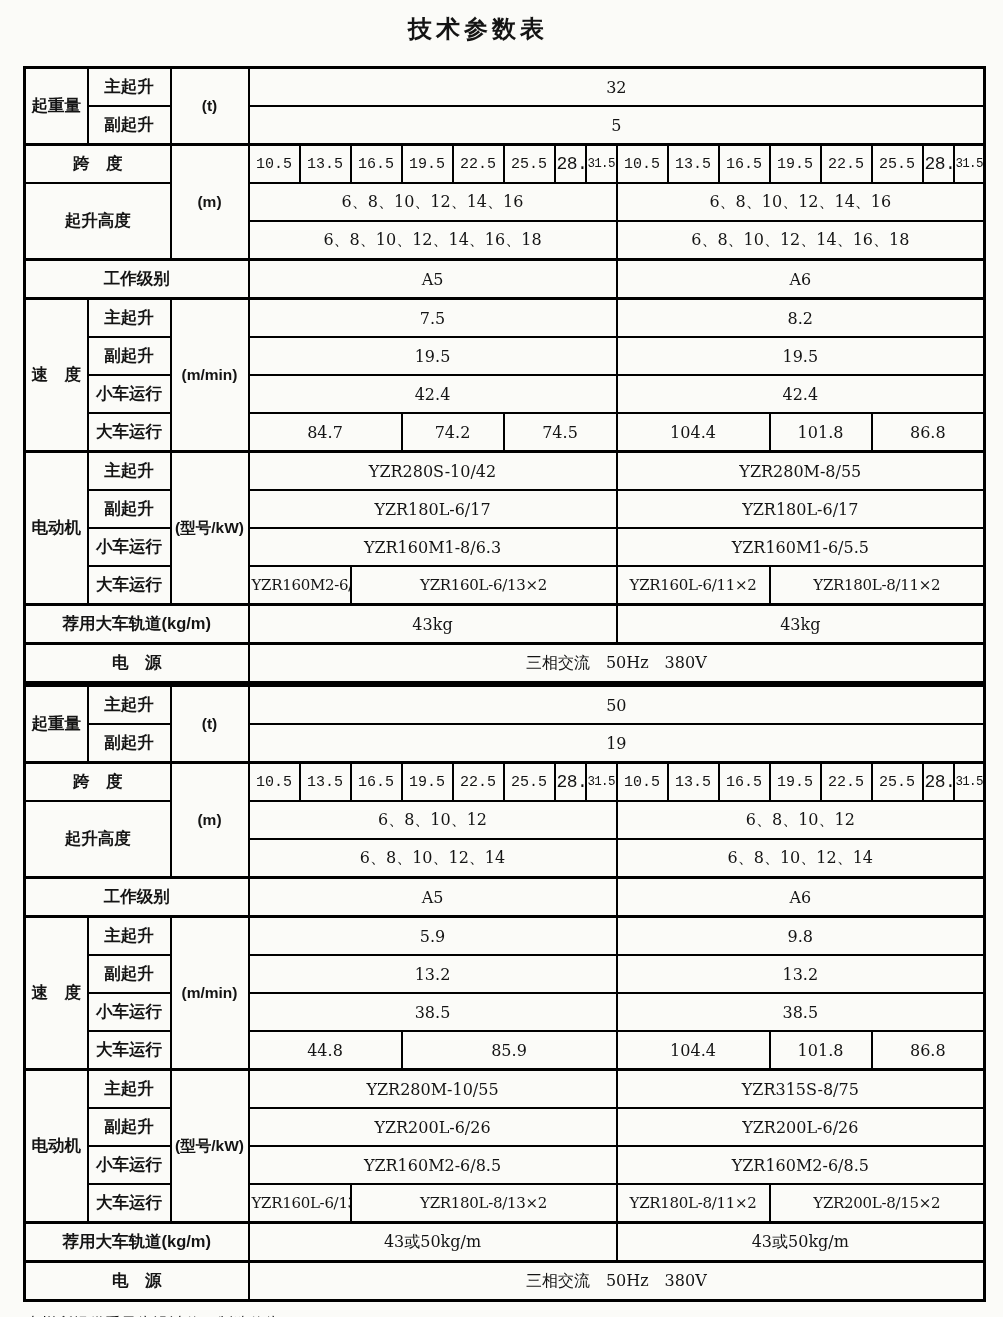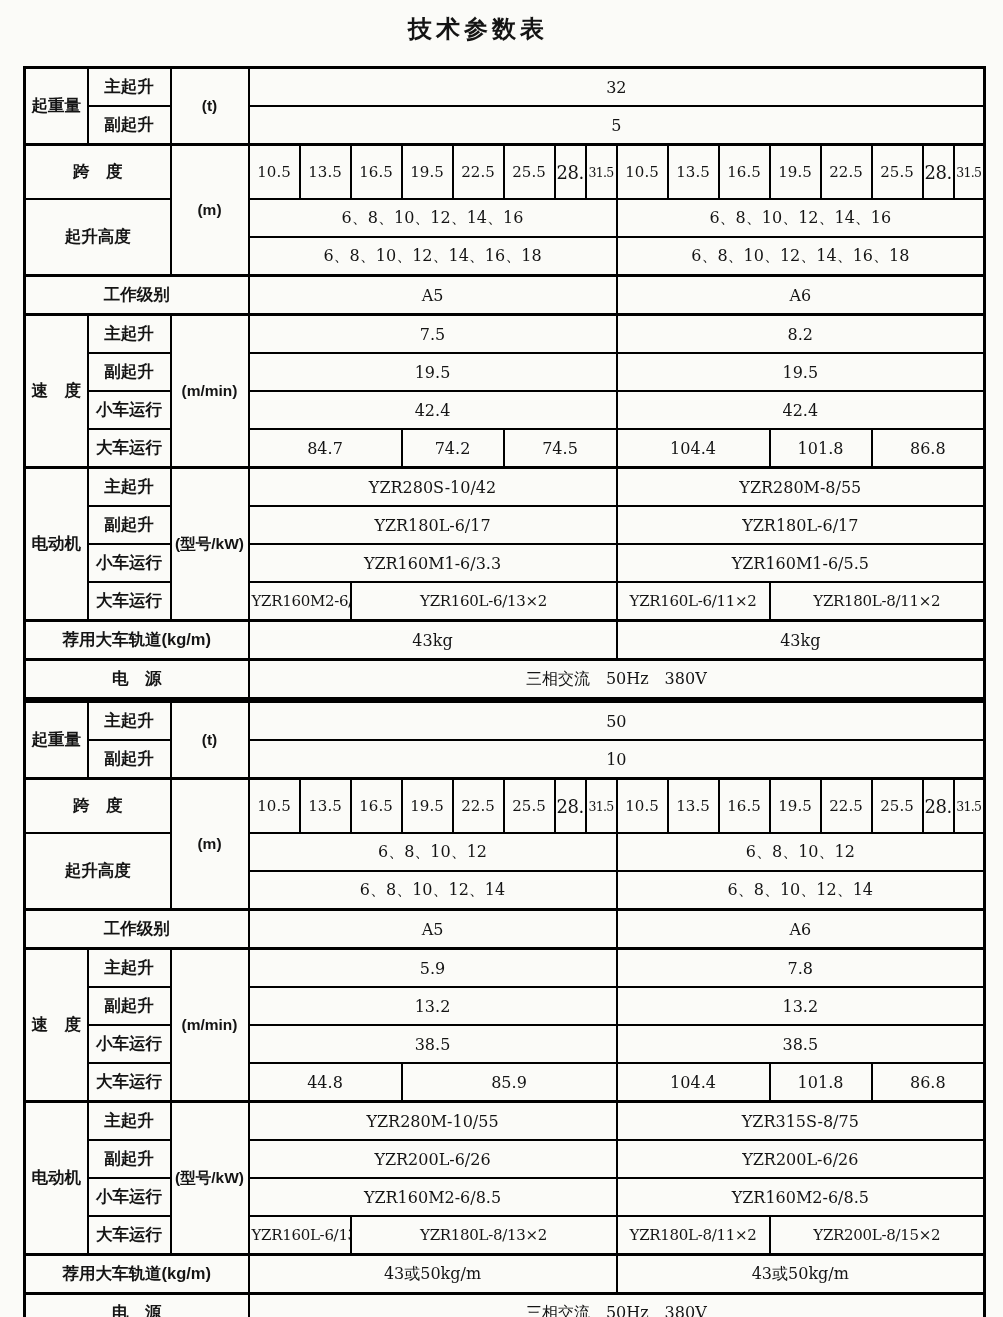--- a/index.html
+++ b/index.html
@@ -38,21 +38,21 @@
     font-family:"DejaVu Serif","Liberation Serif",serif;
   }
   th{
     font-weight:bold;
     font-size:16.5px;
     font-family:"Liberation Sans",sans-serif;
   }
   th.unit{font-weight:bold;font-size:15.5px;}
   tr.sep > td, tr.sep > th{border-top:3px solid #000;}
   tr.section-split > td, tr.section-split > th{border-top:6px solid #000;}
-  td.sv{font-size:15px;padding:8px 1px;}
+  td.sv{font-size:15px;padding:0 1px;font-family:Liberation Mono, monospace;}
   td.n1{font-size:18px;letter-spacing:-0.5px;}
   td.n2{font-size:12.5px;letter-spacing:-0.7px;}
   td.mv{font-size:15px;letter-spacing:-0.3px;}
   .footnote{
     margin:12px 0 0 25px;
     font-size:16px;
     font-family:"Liberation Sans",sans-serif;
   }
 </style>
 </head>
@@ -167,21 +167,21 @@
       <td colspan="8">YZR280S-10/42</td>
       <td colspan="8">YZR280M-8/55</td>
     </tr>
     <tr>
       <th>副起升</th>
       <td colspan="8">YZR180L-6/17</td>
       <td colspan="8">YZR180L-6/17</td>
     </tr>
     <tr>
       <th>小车运行</th>
-      <td colspan="8">YZR160M1-6/3.3</td>
+      <td colspan="8">YZR160M1-8/6.3</td>
       <td colspan="8">YZR160M1-6/5.5</td>
     </tr>
     <tr>
       <th>大车运行</th>
       <td colspan="2" class="mv">YZR160M2-6/8.5×2</td>
       <td colspan="6" class="mv">YZR160L-6/13×2</td>
       <td colspan="3" class="mv">YZR160L-6/11×2</td>
       <td colspan="5" class="mv">YZR180L-8/11×2</td>
     </tr>
 
@@ -196,21 +196,21 @@
     </tr>
 
     <tr class="section-split">
       <th rowspan="2">起重量</th>
       <th>主起升</th>
       <th rowspan="2" class="unit">(t)</th>
       <td colspan="16">50</td>
     </tr>
     <tr>
       <th>副起升</th>
-      <td colspan="16">10</td>
+      <td colspan="16">19</td>
     </tr>
 
     <tr class="sep">
       <th colspan="2">跨　度</th>
       <th rowspan="3" class="unit">(m)</th>
       <td class="sv">10.5</td>
       <td class="sv">13.5</td>
       <td class="sv">16.5</td>
       <td class="sv">19.5</td>
       <td class="sv">22.5</td>
@@ -240,21 +240,21 @@
       <th colspan="3">工作级别</th>
       <td colspan="8">A5</td>
       <td colspan="8">A6</td>
     </tr>
 
     <tr class="sep">
       <th rowspan="4">速　度</th>
       <th>主起升</th>
       <th rowspan="4" class="unit">(m/min)</th>
       <td colspan="8">5.9</td>
-      <td colspan="8">7.8</td>
+      <td colspan="8">9.8</td>
     </tr>
     <tr>
       <th>副起升</th>
       <td colspan="8">13.2</td>
       <td colspan="8">13.2</td>
     </tr>
     <tr>
       <th>小车运行</th>
       <td colspan="8">38.5</td>
       <td colspan="8">38.5</td>

